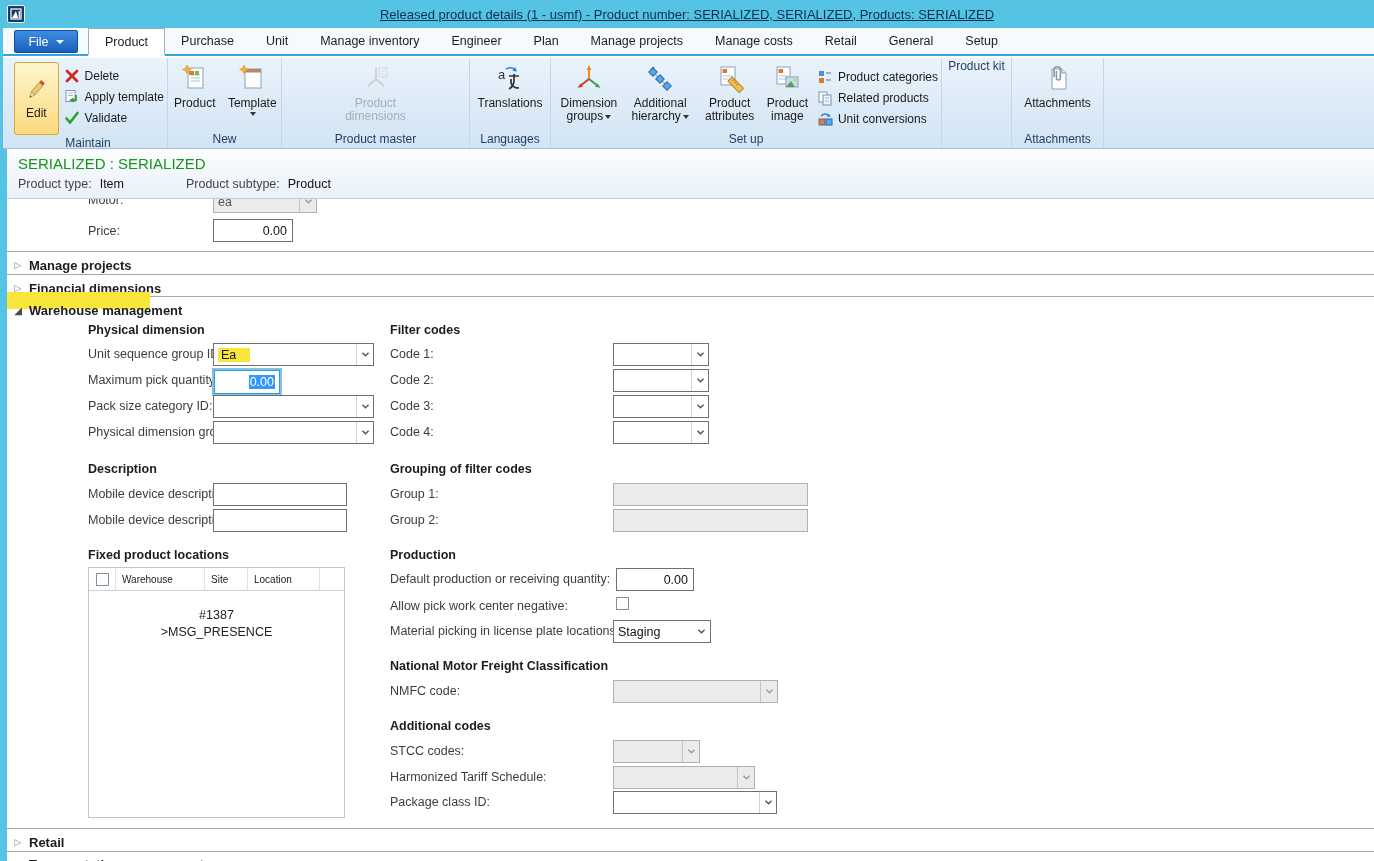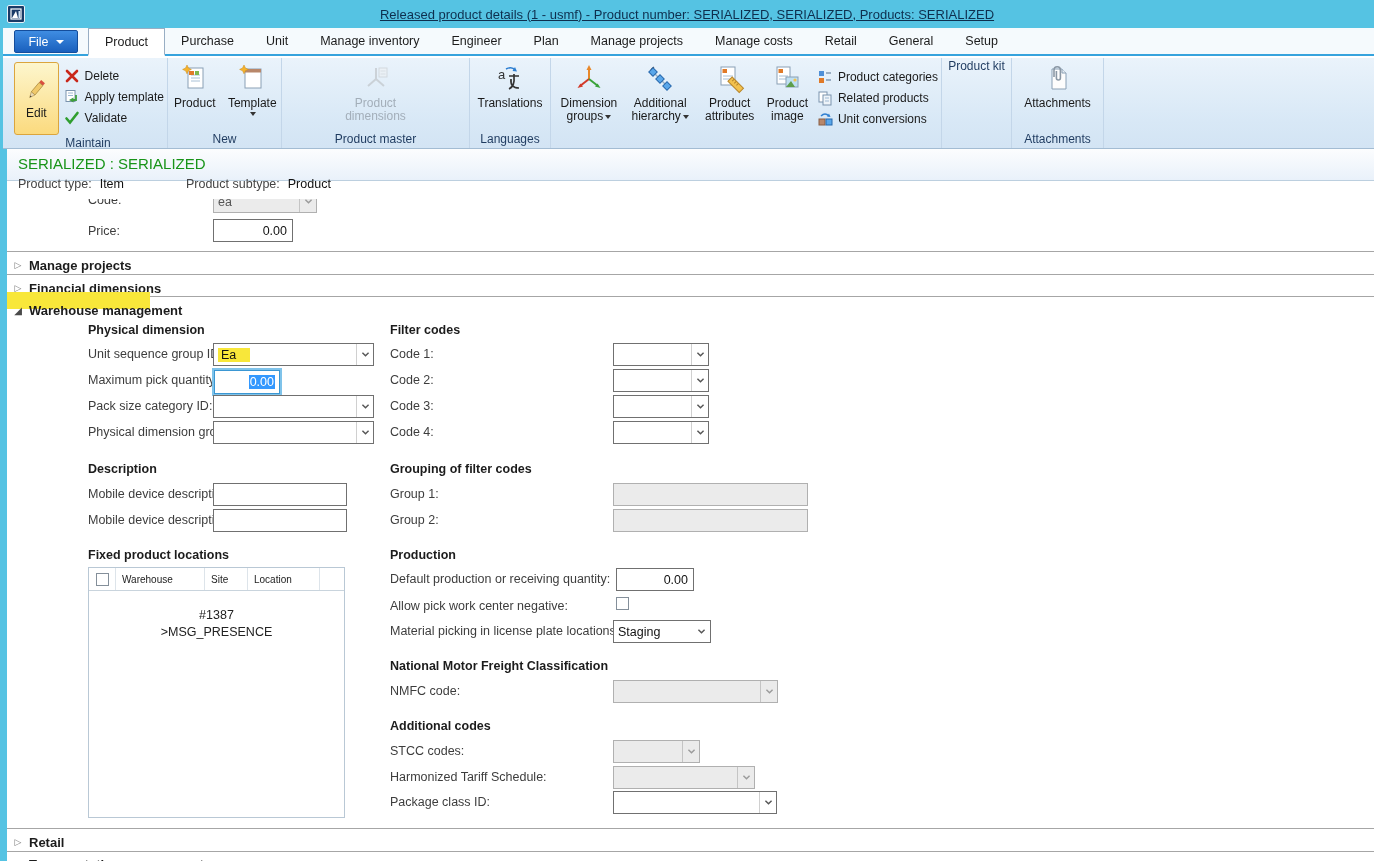--- a/index.html
+++ b/index.html
@@ -28,21 +28,21 @@
   .bigbtn.disabled { color:#a3aeb9; }
   .bigbtn.disabled .bicon { opacity:.4; filter:grayscale(1); }
   .caret-down { display:inline-block; width:0; height:0; border-left:3.5px solid transparent; border-right:3.5px solid transparent; border-top:4px solid #333; vertical-align:middle; margin-left:2px; }
   .caret-below { margin-top:2px; }
   .edit-btn { width:46px; height:73px; margin:2px 5px 0 2px; background:linear-gradient(#fdf6cd,#fbda7e); border:1px solid #dba53d; border-radius:3px; display:flex; flex-direction:column; align-items:center; justify-content:center; gap:3px; font-size:12px; color:#1a1a1a; cursor:default; }
   .small-stack { display:flex; flex-direction:column; margin-top:5px; }
   .smallbtn { display:flex; align-items:center; gap:5px; height:21px; font-size:12px; color:#1a1a1a; white-space:nowrap; cursor:default; }
   .sicon { width:16px; height:16px; flex:0 0 16px; }
 
   
-  .record-header { position:absolute; top:149px; left:0; right:0; height:32px; background:linear-gradient(#fcfdfe,#e9f1fa); border-bottom:1px solid #bccfdf; padding:6px 0 0 18px; }
+  .record-header { position:absolute; top:149px; left:0; right:0; height:50px; background:linear-gradient(#fcfdfe,#e9f1fa); border-bottom:1px solid #bccfdf; padding:6px 0 0 18px; }
   .record-title { font-size:15px; color:#189418; margin-bottom:5px; }
   .record-sub { font-size:12.5px; color:#444; display:flex; align-items:baseline; }
   .rh-val { color:#111; margin-left:8px; }
   .rh-gap { margin-left:62px; }
 
   
   .content { position:absolute; top:199px; left:0; right:0; bottom:0; background:#fff; overflow:hidden; }
   .left-stripe-thin { position:absolute; left:0; top:28px; width:3px; height:121px; background:#55c3e3; z-index:6; }
   .left-stripe { position:absolute; left:0; top:149px; width:7px; bottom:0; background:#55c3e3; z-index:6; }
 
@@ -307,20 +307,21 @@
             <svg class="sicon" viewBox="0 0 16 16">
                 <rect x="2" y="8" width="6" height="6" fill="#b8876a" stroke="#8a5f44"></rect>
                 <rect x="9" y="8" width="6" height="6" fill="#5aa7ea" stroke="#2668ad"></rect>
                 <path d="M4 5 q4 -4 8 0" fill="none" stroke="#2f7fd1" stroke-width="1.5"></path>
                 <polygon points="12,2.5 13.5,6 10,5.5" fill="#2f7fd1"></polygon>
               </svg>
             <span>Unit conversions</span>
           </div>
         </div>
       </div>
+      <div class="rgroup-label">Set up</div>
     </div>
 
     <div class="rgroup" style="width:70px">
       <div class="rgroup-label">Product kit</div>
     </div>
 
     <div class="rgroup" style="width:92px">
       <div class="rgroup-content" style="justify-content:center">
         <div class="bigbtn" style="width:84px">
           <svg class="bicon" viewBox="0 0 32 32">
@@ -341,21 +342,21 @@
     <div class="record-sub">
       <span>Product type:</span>
       <span class="rh-val">Item</span>
       <span class="rh-gap">Product subtype:</span>
       <span class="rh-val">Product</span>
     </div>
   </div>
 
   <div class="content">
 
-    <div class="lbl" style="left:88px;top:-6px">Code:</div>
+    <div class="lbl" style="left:88px;top:-6px">Motor:</div>
     <div class="combo disabled" style="left:213px;top:-9px;width:104px">
       <span class="combo-val" style="color:#555">ea</span>
       <span class="combo-btn">
           <svg width="9" height="7" viewBox="0 0 10 8">
             <polyline points="1.5,2 5,5.5 8.5,2" fill="none" stroke="#9a9a9a" stroke-width="1.6"></polyline>
           </svg>
         </span>
     </div>
 
     <div class="lbl" style="left:88px;top:25px">Price:</div>

